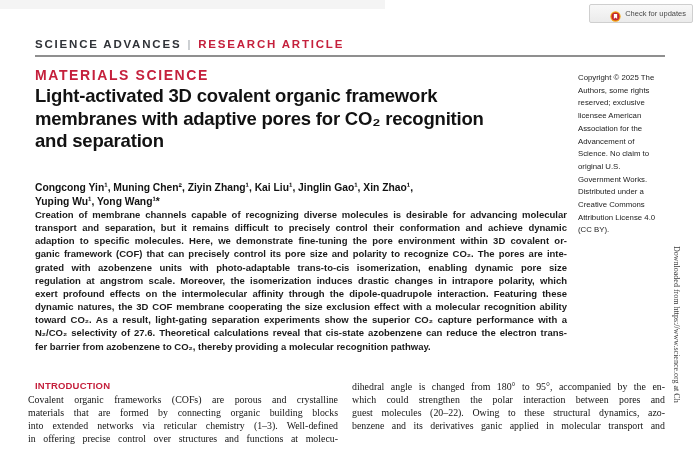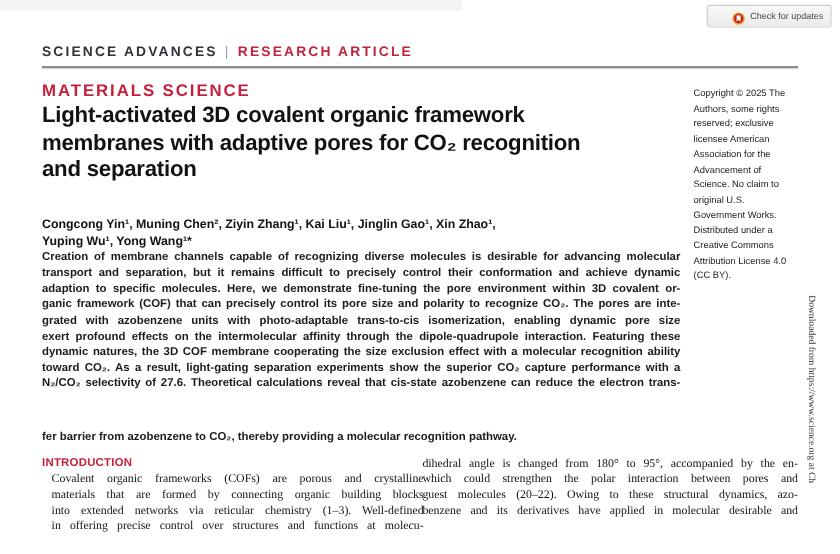--- a/index.html
+++ b/index.html
@@ -39,26 +39,26 @@
   
   .title{position:absolute;left:35px;top:85px;font-weight:700;font-size:18.5px;line-height:22.5px;color:#121212;letter-spacing:-0.2px;white-space:nowrap;}
 
   
   .authors{position:absolute;left:35px;top:162px;font-weight:700;font-size:10.3px;line-height:13.5px;color:#121212;white-space:nowrap;margin-top:19px;}
   .authors .ln{white-space:nowrap;}
 
   
   .abstract{position:absolute;left:35px;top:208px;width:532px;font-weight:700;font-size:9.5px;line-height:13.15px;color:#1b1b1b;}
   .jline{text-align:justify;text-align-last:justify;white-space:normal;}
-  .jline.last{text-align-last:left;margin-top:32px;}
+  .jline.last{text-align-last:left;}
 
   
   .intro-heading{position:absolute;left:35px;top:380px;font-weight:700;font-size:9.5px;color:#c5203c;letter-spacing:0.2px;}
   .col{font-family:"Liberation Serif",serif;font-size:9.9px;line-height:13.15px;color:#141414;}
-  .col-left{position:absolute;left:43px;top:393px;width:310px;}
+  .col-left{position:absolute;left:28px;top:393px;width:310px;}
   .col-right{position:absolute;left:352px;top:380px;width:313px;}
 
   
   .watermark{
     position:absolute;left:681px;top:246px;width:240px;height:11px;
     transform:rotate(90deg);transform-origin:top left;
     font-family:"Liberation Serif",serif;font-size:8px;color:#3a3a3a;white-space:nowrap;
   }
 </style>
 </head>
@@ -112,38 +112,39 @@
     <div class="ln">Congcong Yin¹, Muning Chen², Ziyin Zhang¹, Kai Liu¹, Jinglin Gao¹, Xin Zhao¹,</div>
     <div class="ln">Yuping Wu¹, Yong Wang¹*</div>
   </div>
 
   <div class="abstract">
     <div class="jline">Creation of membrane channels capable of recognizing diverse molecules is desirable for advancing molecular</div>
     <div class="jline">transport and separation, but it remains difficult to precisely control their conformation and achieve dynamic</div>
     <div class="jline">adaption to specific molecules. Here, we demonstrate fine-tuning the pore environment within 3D covalent or-</div>
     <div class="jline">ganic framework (COF) that can precisely control its pore size and polarity to recognize CO₂. The pores are inte-</div>
     <div class="jline">grated with azobenzene units with photo-adaptable trans-to-cis isomerization, enabling dynamic pore size</div>
+    <div class="jline">regulation at angstrom scale. Moreover, the isomerization induces drastic changes in intrapore polarity, which</div>
     <div class="jline">exert profound effects on the intermolecular affinity through the dipole-quadrupole interaction. Featuring these</div>
     <div class="jline">dynamic natures, the 3D COF membrane cooperating the size exclusion effect with a molecular recognition ability</div>
     <div class="jline">toward CO₂. As a result, light-gating separation experiments show the superior CO₂ capture performance with a</div>
     <div class="jline">N₂/CO₂ selectivity of 27.6. Theoretical calculations reveal that cis-state azobenzene can reduce the electron trans-</div>
     <div class="jline last">fer barrier from azobenzene to CO₂, thereby providing a molecular recognition pathway.</div>
   </div>
 
   <div class="intro-heading">INTRODUCTION</div>
 
   <div class="col col-left">
     <div class="jline">Covalent organic frameworks (COFs) are porous and crystalline</div>
     <div class="jline">materials that are formed by connecting organic building blocks</div>
     <div class="jline">into extended networks via reticular chemistry (1–3). Well-defined</div>
     <div class="jline">in offering precise control over structures and functions at molecu-</div>
   </div>
 
   <div class="col col-right">
     <div class="jline">dihedral angle is changed from 180° to 95°, accompanied by the en-</div>
     <div class="jline">which could strengthen the polar interaction between pores and</div>
     <div class="jline">guest molecules (20–22). Owing to these structural dynamics, azo-</div>
-    <div class="jline">benzene and its derivatives have applied in molecular desirable and</div>
+    <div class="jline">benzene and its derivatives ganic applied in molecular transport and</div>
   </div>
 
   <div class="watermark">Downloaded from https://www.science.org at Ch</div>
 
 </div>
 
 </body></html>

